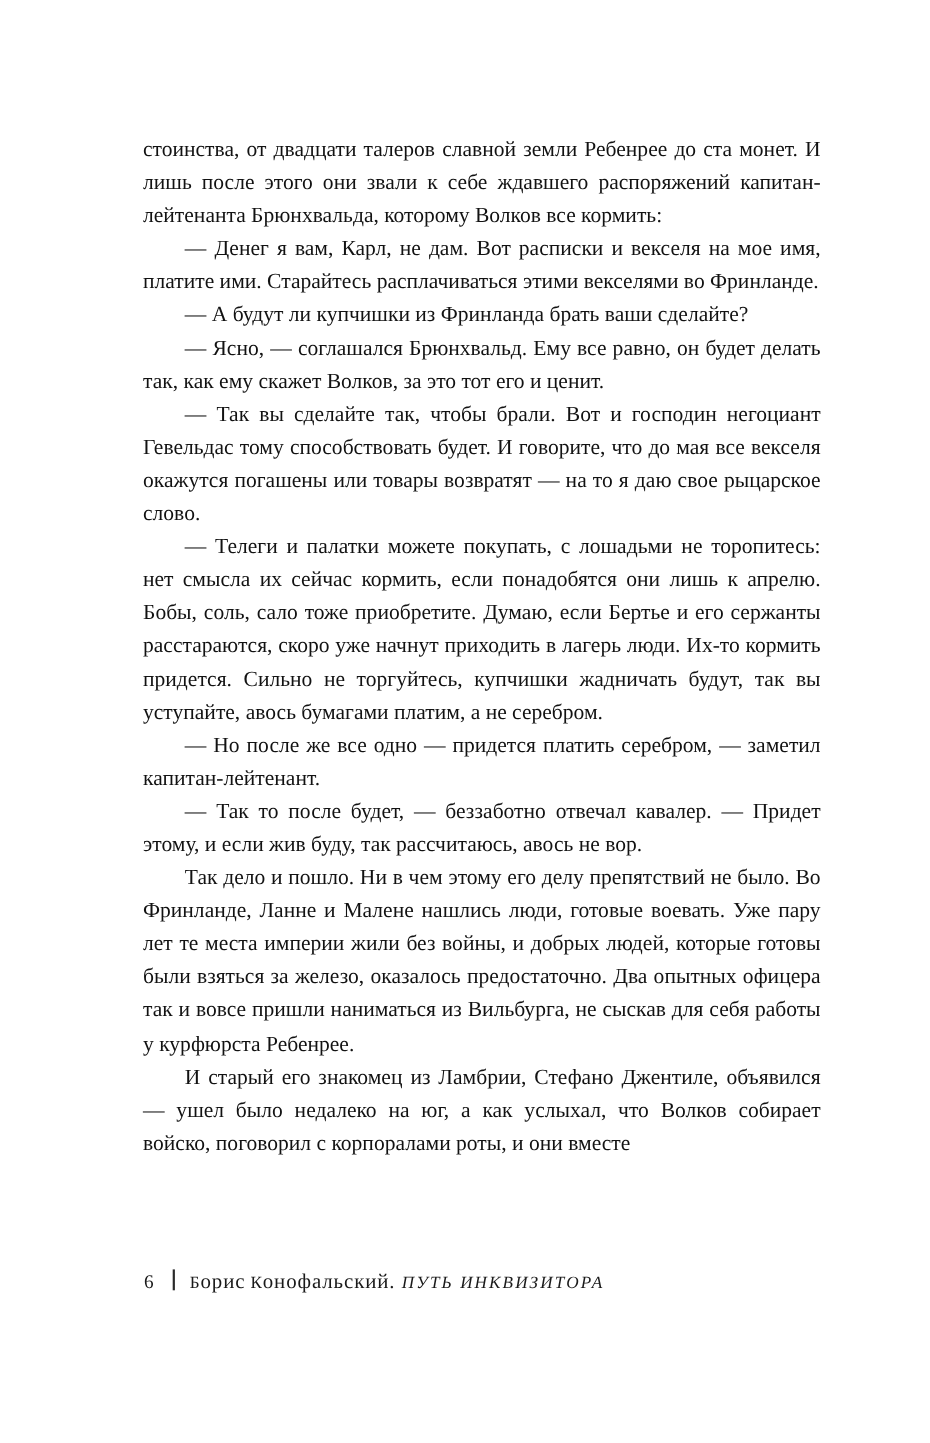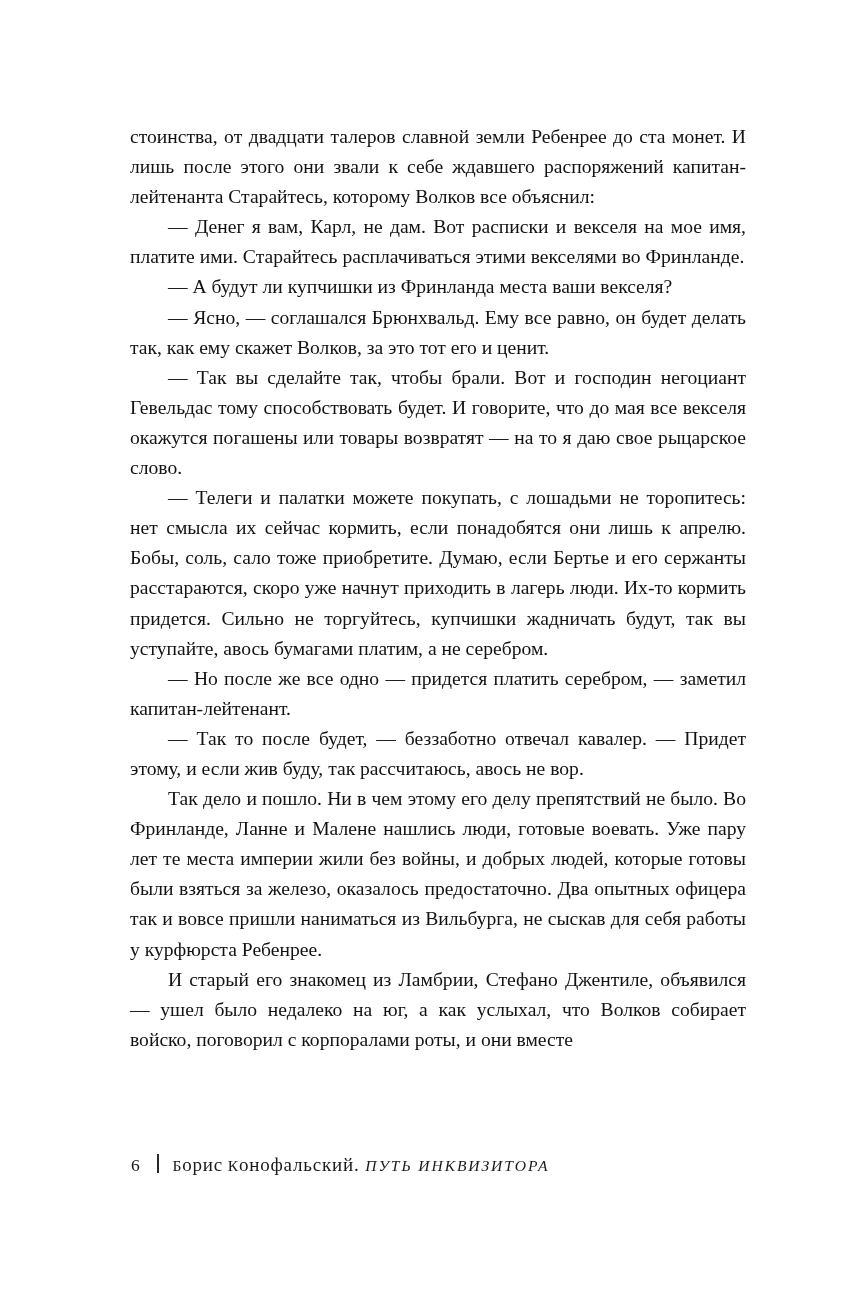--- a/index.html
+++ b/index.html
@@ -77,23 +77,23 @@
     letter-spacing: 1.9px;
     font-style: italic;
   }
 </style>
 </head>
 <body>
 
 <div class="page">
 
   <div class="textblock">
-    <p class="">стоинства, от двадцати талеров славной земли Ребенрее до ста монет. И лишь после этого они звали к себе ждавшего распоряжений капитан-лейтенанта Старайтесь, которому Волков все объяснил:</p>
+    <p class="">стоинства, от двадцати талеров славной земли Ребенрее до ста монет. И лишь после этого они звали к себе ждавшего распоряжений капитан-лейтенанта Брюнхвальда, которому Волков все кормить:</p>
     <p class="indent">— Денег я вам, Карл, не дам. Вот расписки и векселя на мое имя, платите ими. Старайтесь расплачиваться этими векселями во Фринланде.</p>
-    <p class="indent">— А будут ли купчишки из Фринланда места ваши векселя?</p>
+    <p class="indent">— А будут ли купчишки из Фринланда брать ваши сделайте?</p>
     <p class="indent">— Ясно, — соглашался Брюнхвальд. Ему все равно, он будет делать так, как ему скажет Волков, за это тот его и ценит.</p>
     <p class="indent">— Так вы сделайте так, чтобы брали. Вот и господин негоциант Гевельдас тому способствовать будет. И говорите, что до мая все векселя окажутся погашены или товары возвратят — на то я даю свое рыцарское слово.</p>
     <p class="indent">— Телеги и палатки можете покупать, с лошадьми не торопитесь: нет смысла их сейчас кормить, если понадобятся они лишь к апрелю. Бобы, соль, сало тоже приобретите. Думаю, если Бертье и его сержанты расстараются, скоро уже начнут приходить в лагерь люди. Их-то кормить придется. Сильно не торгуйтесь, купчишки жадничать будут, так вы уступайте, авось бумагами платим, а не серебром.</p>
     <p class="indent">— Но после же все одно — придется платить серебром, — заметил капитан-лейтенант.</p>
     <p class="indent">— Так то после будет, — беззаботно отвечал кавалер. — Придет этому, и если жив буду, так рассчитаюсь, авось не вор.</p>
     <p class="indent">Так дело и пошло. Ни в чем этому его делу препятствий не было. Во Фринланде, Ланне и Малене нашлись люди, готовые воевать. Уже пару лет те места империи жили без войны, и добрых людей, которые готовы были взяться за железо, оказалось предостаточно. Два опытных офицера так и вовсе пришли наниматься из Вильбурга, не сыскав для себя работы у курфюрста Ребенрее.</p>
     <p class="indent">И старый его знакомец из Ламбрии, Стефано Джентиле, объявился — ушел было недалеко на юг, а как услыхал, что Волков собирает войско, поговорил с корпоралами роты, и они вместе</p>
   </div>
 
   <div class="footer">

